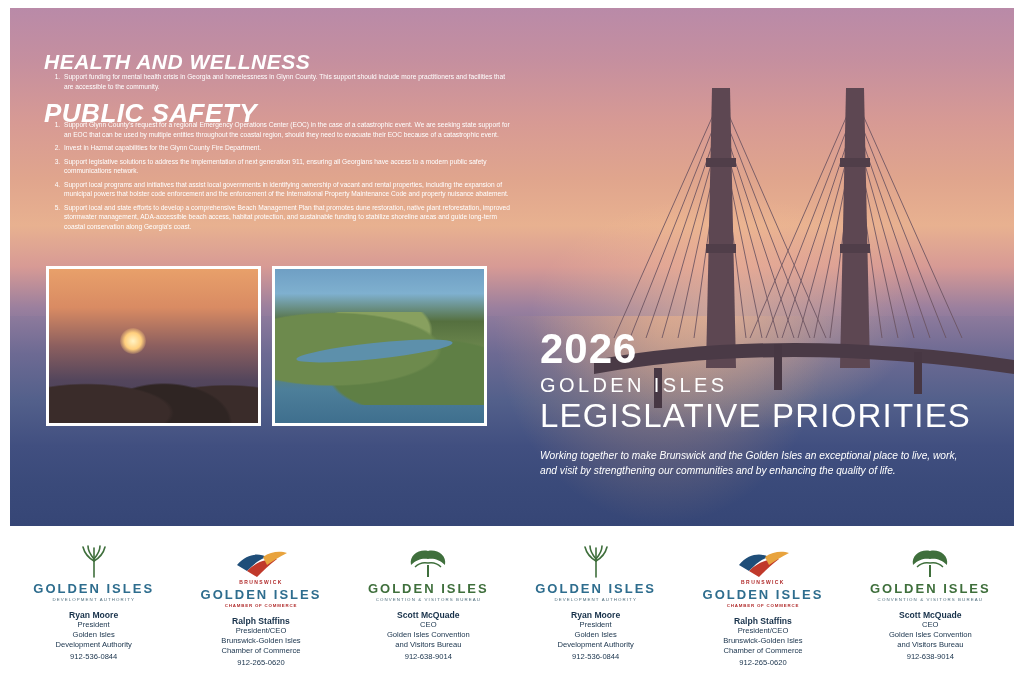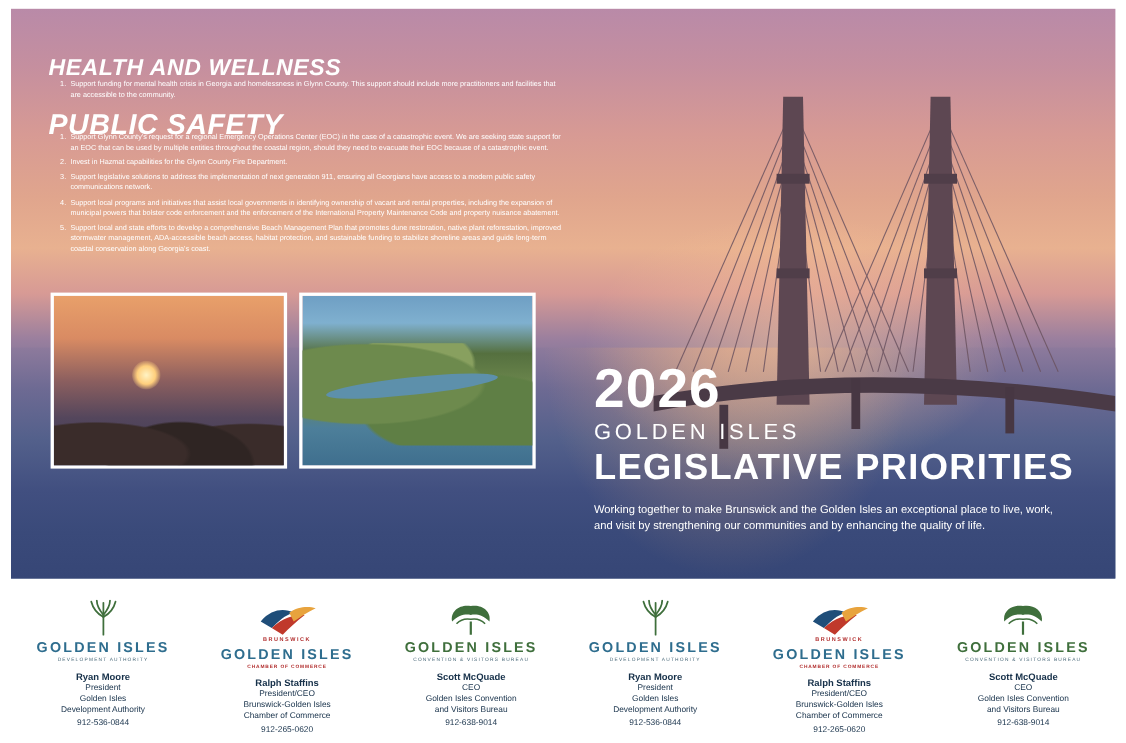--- a/index.html
+++ b/index.html
@@ -192,42 +192,43 @@
 
   
   .titleblock {
     position: absolute;
     left: 530px;
     top: 320px;
     width: 450px;
     color: #ffffff;
   }
   .year {
-    font-size: 50px;
+    font-size: 42px;
     font-weight: bold;
     letter-spacing: 1px;
     line-height: 1;
     margin: 0 0 4px 0;
   }
   .gi {
     font-size: 20px;
     font-weight: normal;
     letter-spacing: 3.4px;
     margin: 0 0 2px 0;
   }
   .lp {
     font-size: 33px;
-    font-weight: bold;
+    font-weight: normal;
     letter-spacing: 1.2px;
     margin: 0;
     line-height: 1.05;
   }
   .tagline {
     margin-top: 14px;
     font-size: 10.2px;
+    font-style: italic;
     line-height: 1.55;
     width: 420px;
   }
 
   
   .footer {
     position: absolute;
     left: 10px;
     top: 527px;
     width: 1004px;

